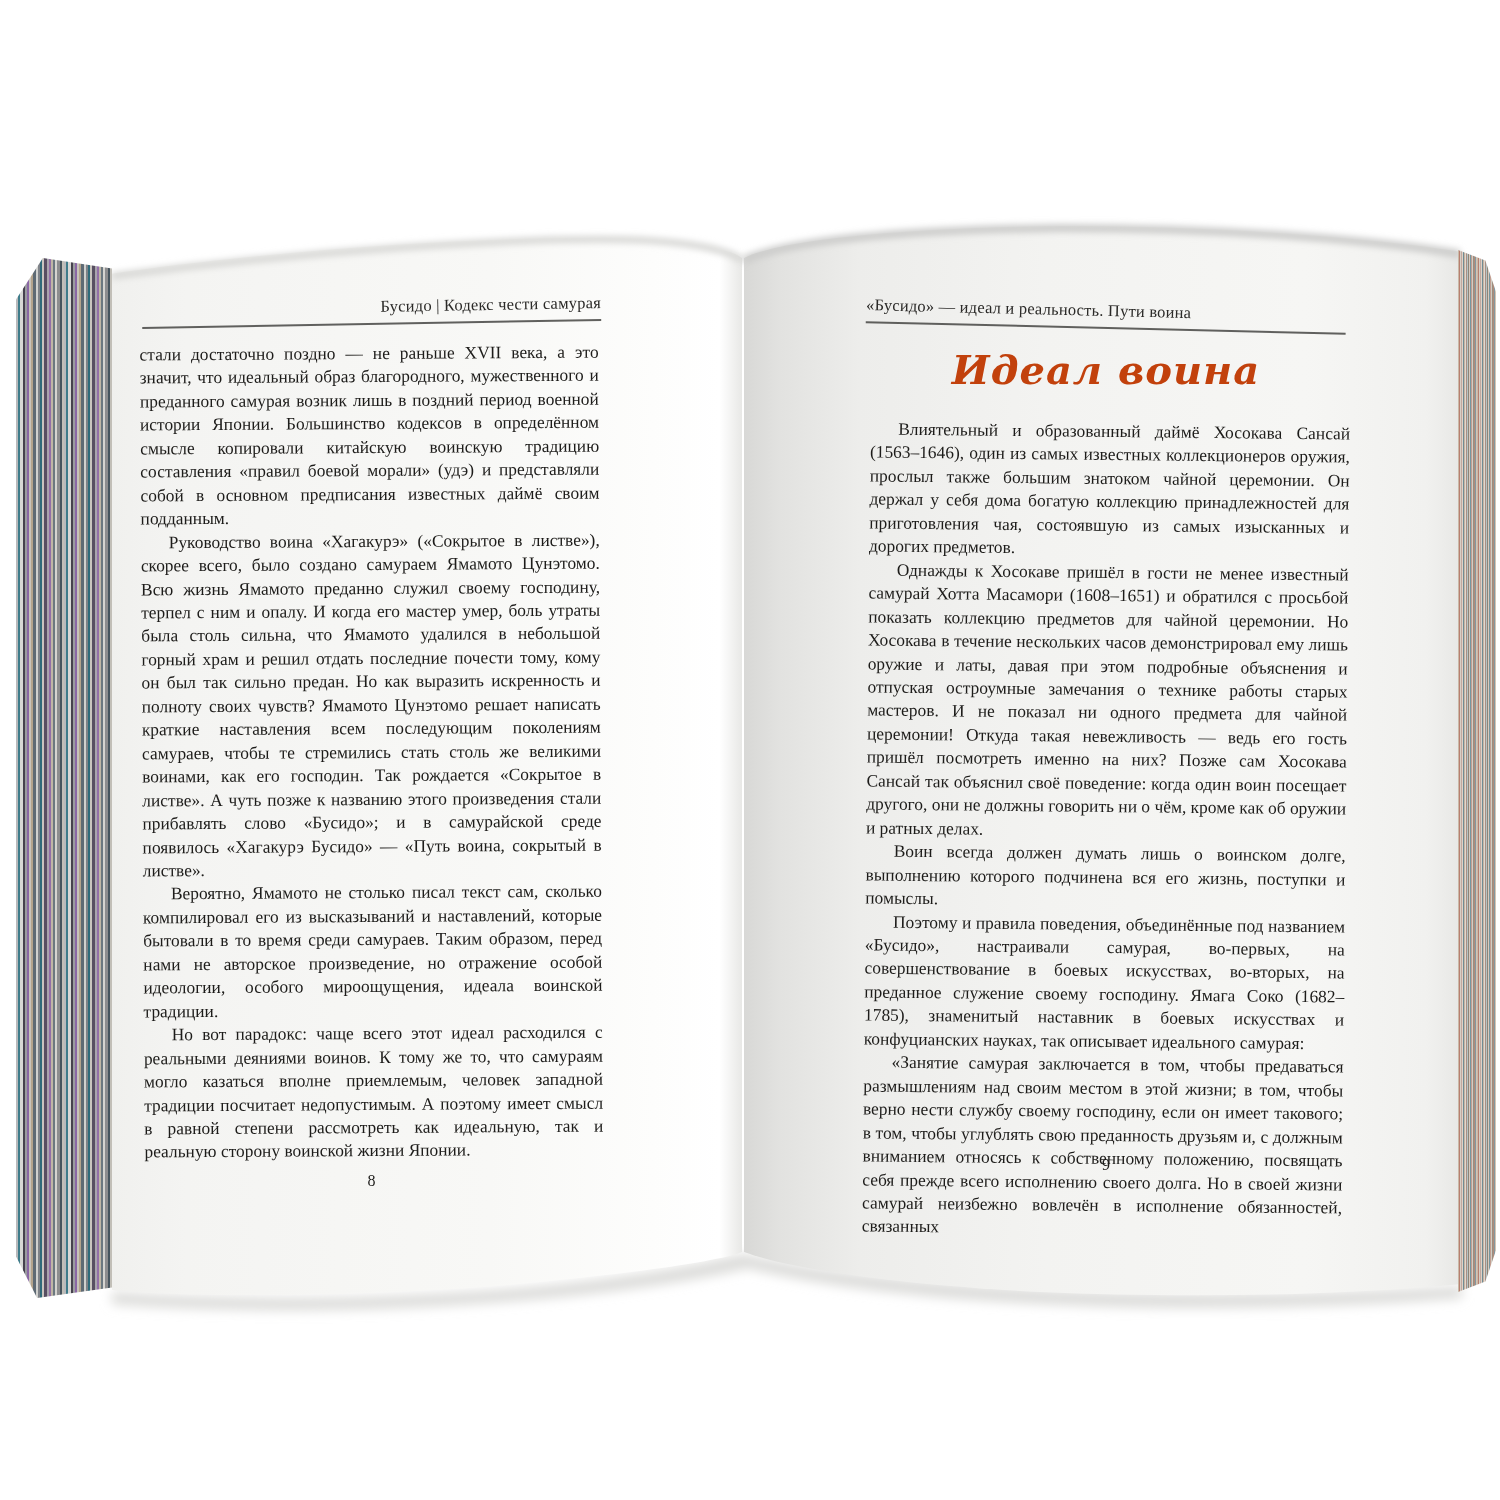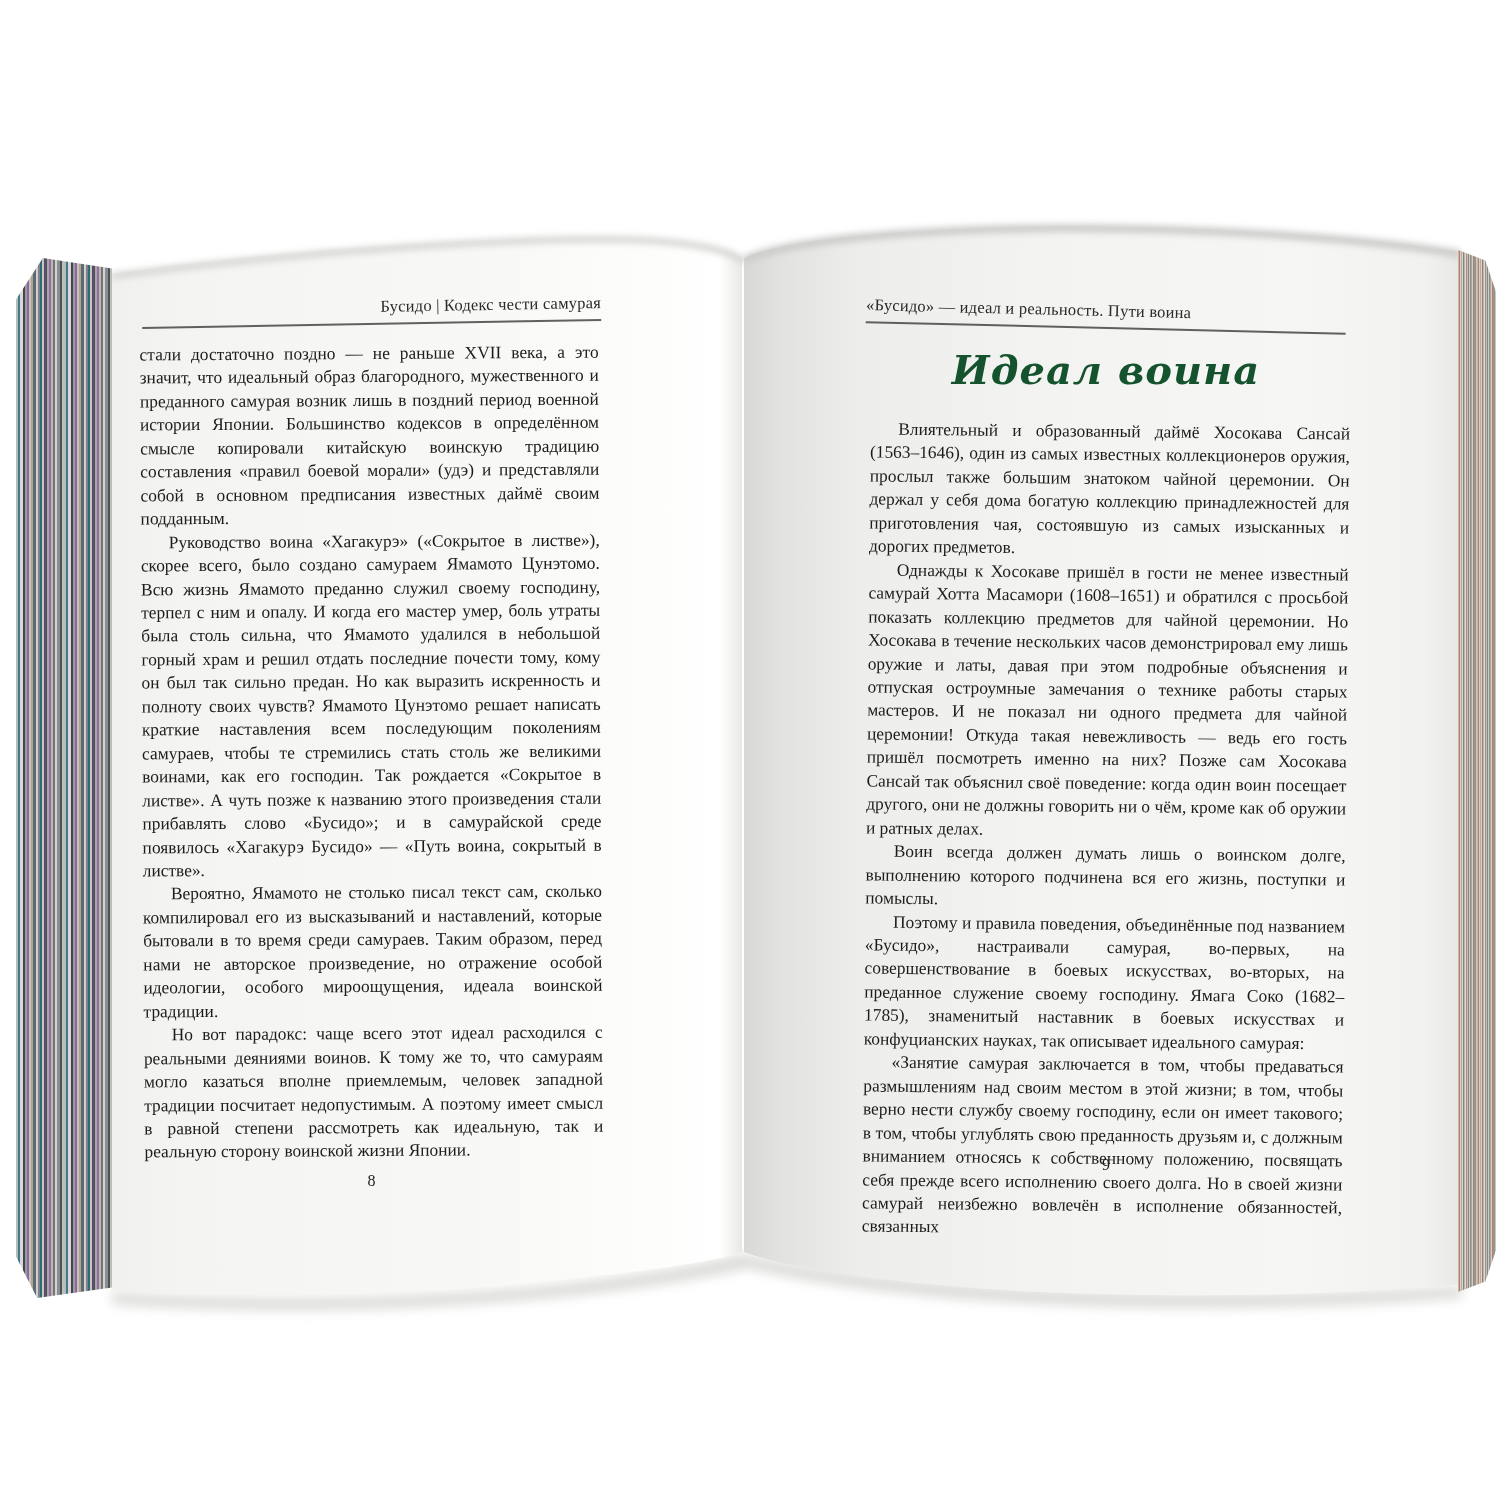--- a/index.html
+++ b/index.html
@@ -89,21 +89,21 @@
     <p>Но вот парадокс: чаще всего этот идеал расходился с реальными деяниями воинов. К тому же то, что самураям могло казаться вполне приемлемым, человек западной традиции посчитает недопустимым. А поэтому имеет смысл в равной степени рассмотреть как идеальную, так и реальную сторону воинской жизни Японии.</p>
   </div>
 
   <div class="textlayer left-pagenum" style="color: rgb(29, 28, 26);">8</div>
 
   <div class="textlayer header-wrap right-header-wrap" style="color: rgb(29, 28, 26);">
     <div class="header left">«Бусидо» — идеал и реальность. Пути воина</div>
     <div class="rule" style="background: rgb(69, 69, 67);"></div>
   </div>
 
-  <div class="textlayer right-title" style="color: #14532d; text-align: center;">Идеал воина</div>
+  <div class="textlayer right-title" style="color: #c2410c; text-align: center;">Идеал воина</div>
 
   <div class="textlayer body-text right-body" style="color: rgb(29, 28, 26);">
     <p>Влиятельный и образованный даймё Хосокава Сансай (1563–1646), один из самых известных коллекционеров оружия, прослыл также большим знатоком чайной церемонии. Он держал у себя дома богатую коллекцию принадлежностей для приготовления чая, состоявшую из самых изысканных и дорогих предметов.</p>
     <p>Однажды к Хосокаве пришёл в гости не менее известный самурай Хотта Масамори (1608–1651) и обратился с просьбой показать коллекцию предметов для чайной церемонии. Но Хосокава в течение нескольких часов демонстрировал ему лишь оружие и латы, давая при этом подробные объяснения и отпуская остроумные замечания о технике работы старых мастеров. И не показал ни одного предмета для чайной церемонии! Откуда такая невежливость — ведь его гость пришёл посмотреть именно на них? Позже сам Хосокава Сансай так объяснил своё поведение: когда один воин посещает другого, они не должны говорить ни о чём, кроме как об оружии и ратных делах.</p>
     <p>Воин всегда должен думать лишь о воинском долге, выполнению которого подчинена вся его жизнь, поступки и помыслы.</p>
     <p>Поэтому и правила поведения, объединённые под названием «Бусидо», настраивали самурая, во-первых, на совершенствование в боевых искусствах, во-вторых, на преданное служение своему господину. Ямага Соко (1682–1785), знаменитый наставник в боевых искусствах и конфуцианских науках, так описывает идеального самурая:</p>
     <p>«Занятие самурая заключается в том, чтобы предаваться размышлениям над своим местом в этой жизни; в том, чтобы верно нести службу своему господину, если он имеет такового; в том, чтобы углублять свою преданность друзьям и, с должным вниманием относясь к собственному положению, посвящать себя прежде всего исполнению своего долга. Но в своей жизни самурай неизбежно вовлечён в исполнение обязанностей, связанных</p>
   </div>
 
   <div class="textlayer right-pagenum" style="color: rgb(29, 28, 26);">9</div>

